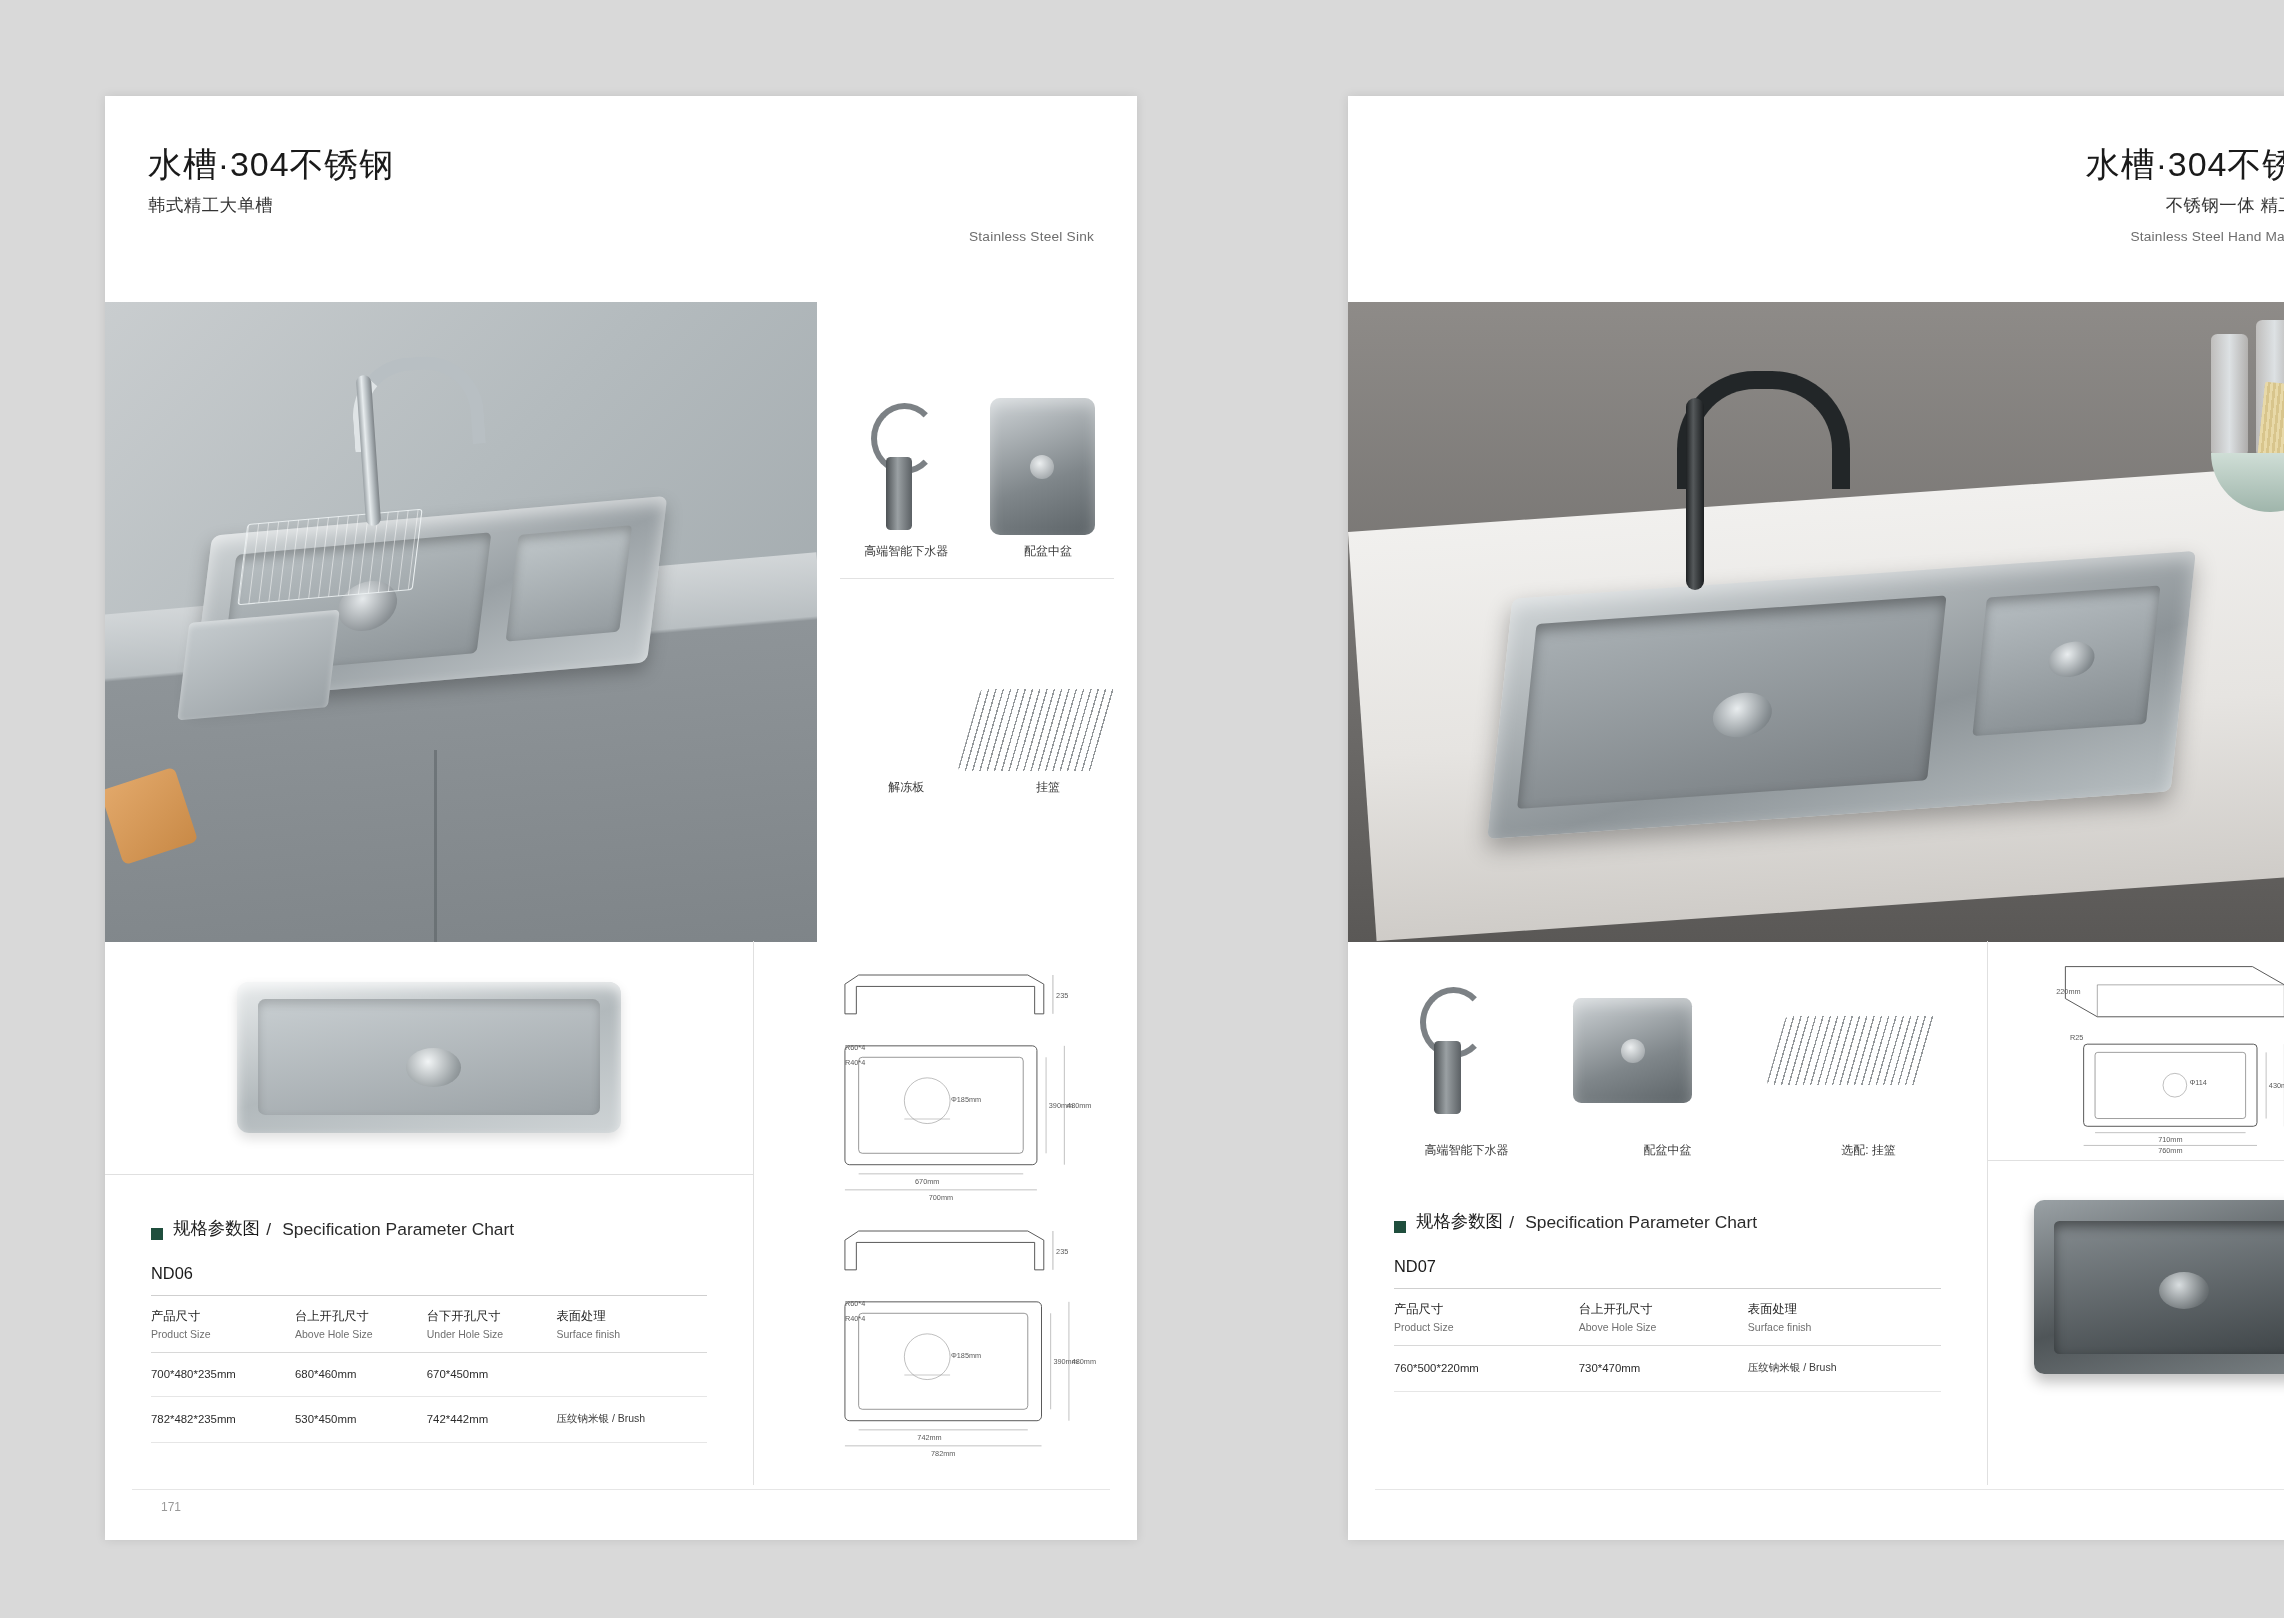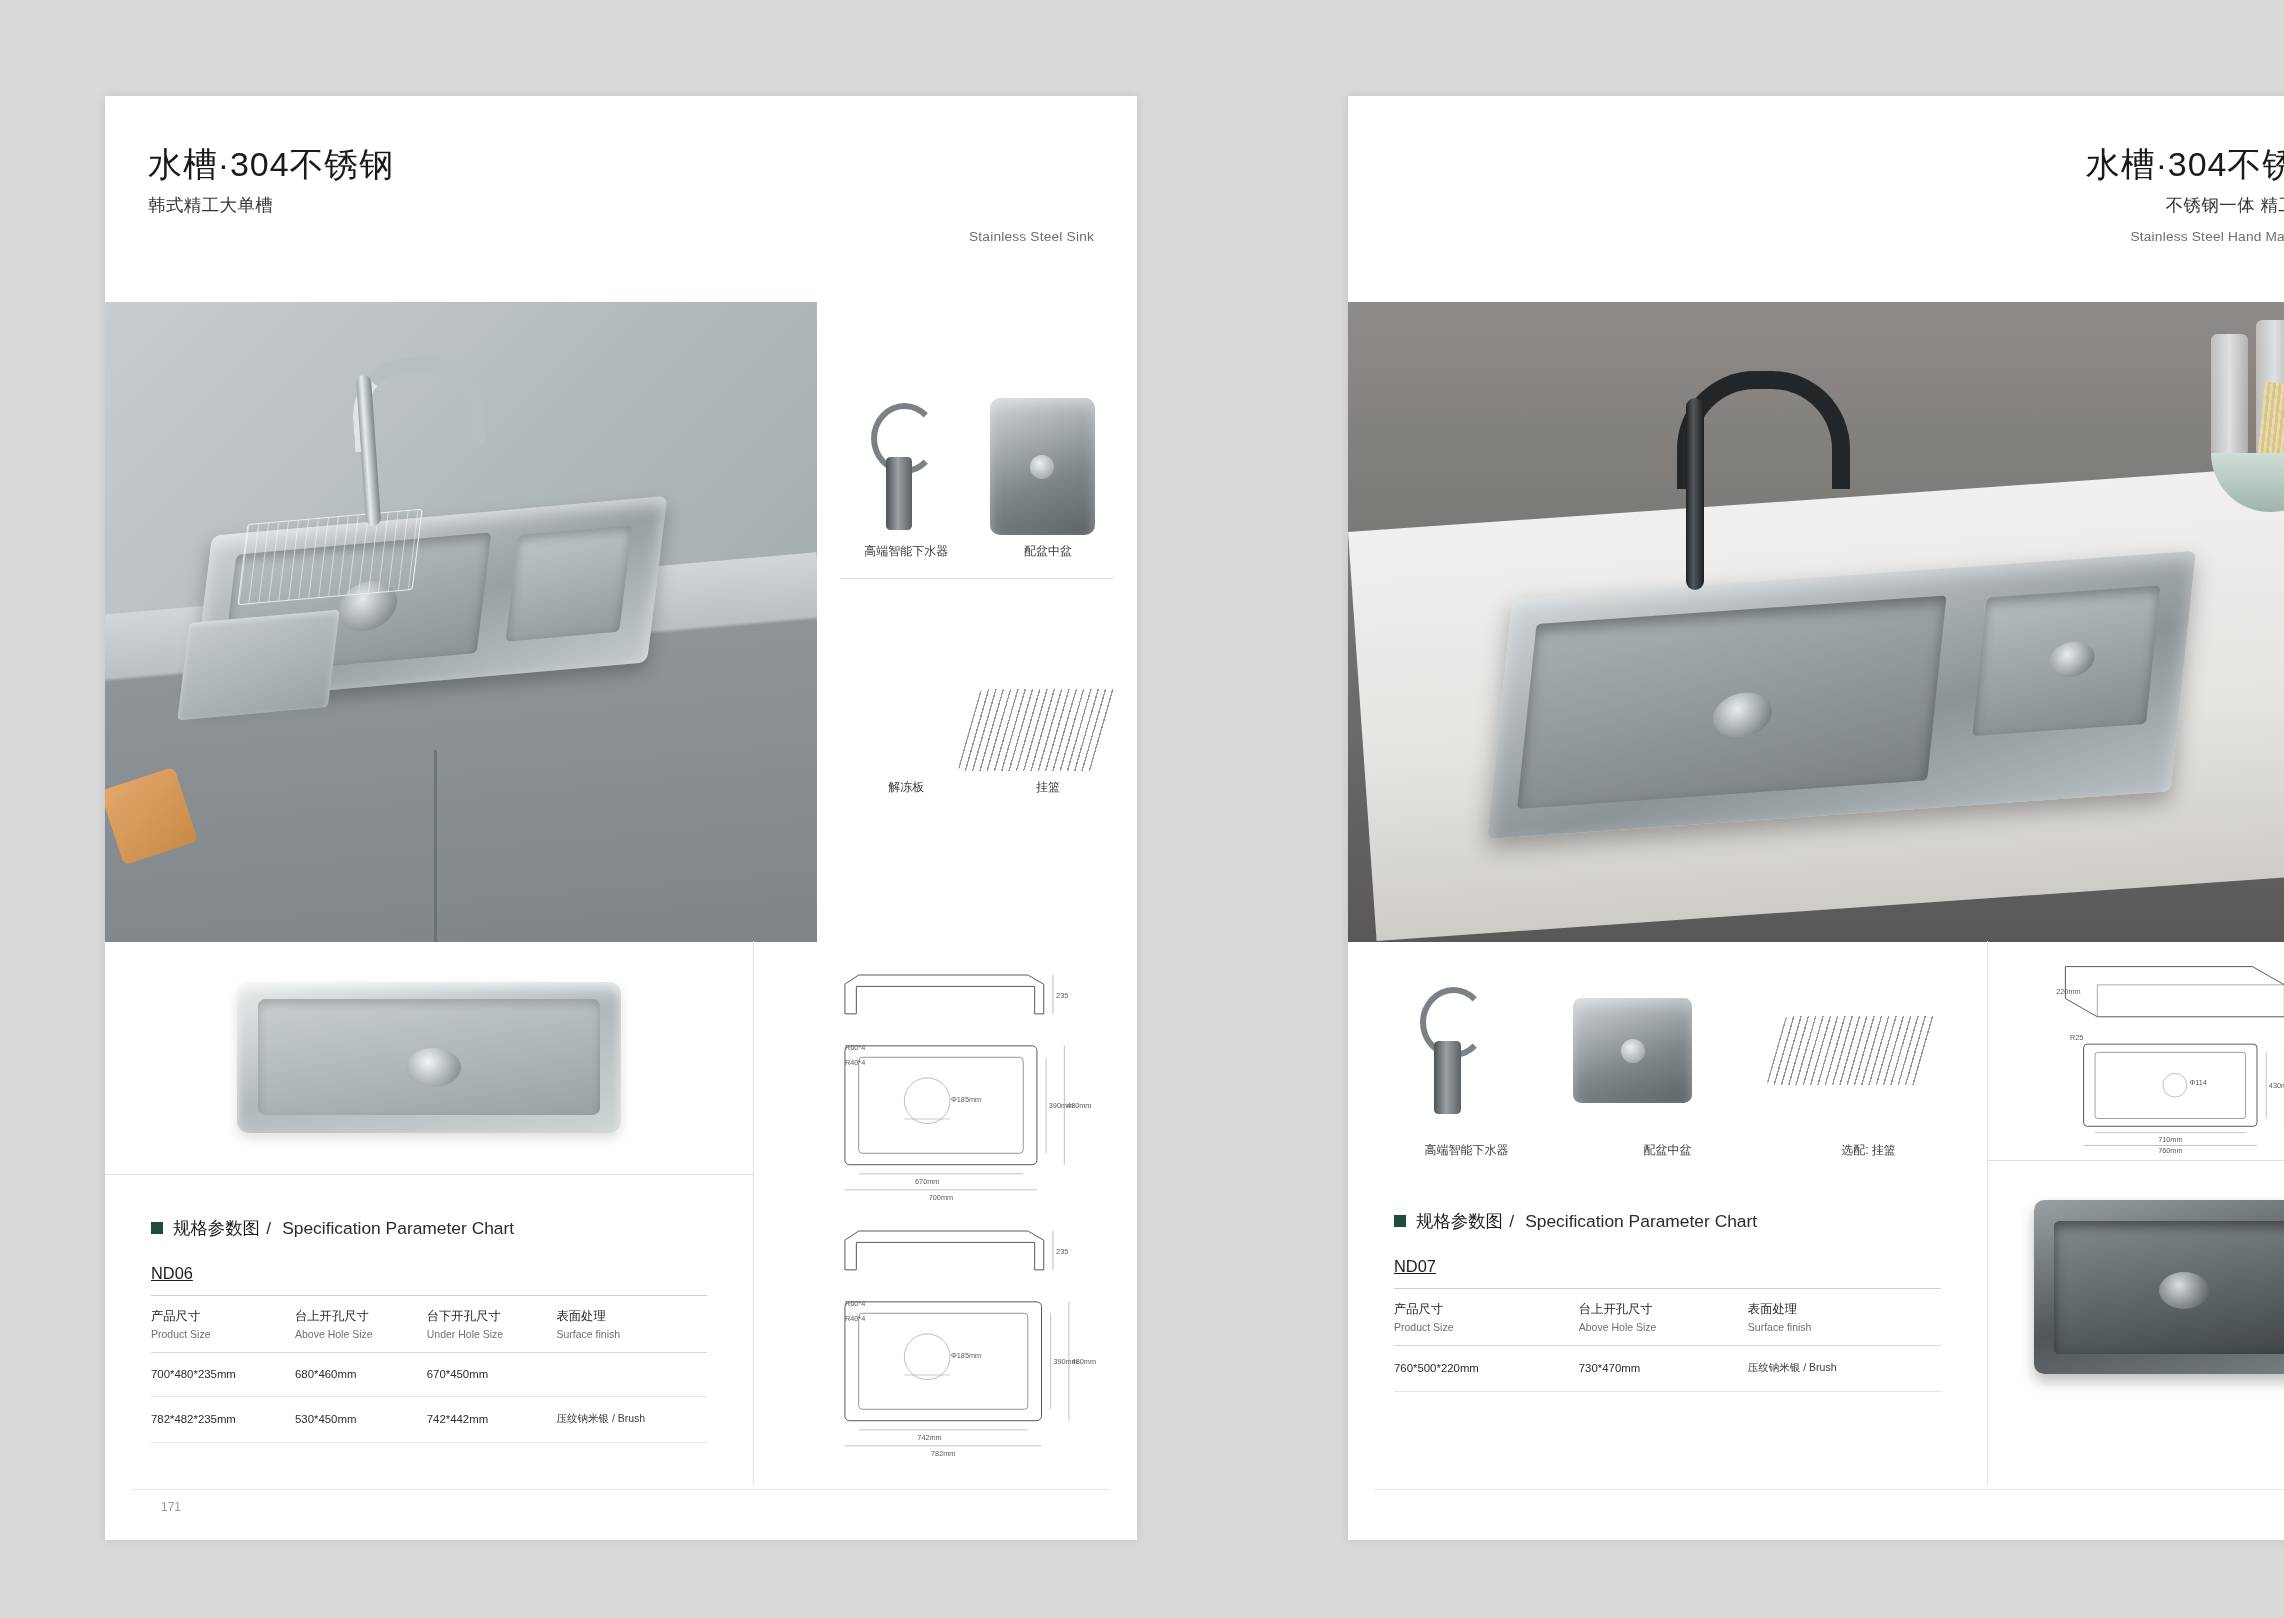--- a/index.html
+++ b/index.html
@@ -293,38 +293,37 @@
     box-shadow: inset 0 4.6px 10px rgba(0,0,0,0.18);
   }
 
   
   .spec {
     box-sizing: border-box;
     padding: 41px 46px 0 46px;
   }
   .spec-title {
     display: flex;
-    align-items: center;
+    align-items: flex-end;
     font-size: 17.4px;
     color: #1c1c1c;
   }
   .spec-square {
     width: 12px; height: 12px;
     background: #1f4e3d;
     margin-right: 10px;
     flex: none;
   }
   .spec-title .en { color: #2b2b2b; margin-left: 4.6px; }
   .spec-model {
     margin-top: 24px;
     font-size: 16.4px;
     color: #1a1a1a;
     border-bottom: 1.4px solid #cfcfcf;
     padding-bottom: 12px;
-    text-decoration: underline;
   }
   table.spec-tbl {
     width: 100%;
     border-collapse: collapse;
     margin-top: 0;
   }
   table.spec-tbl th {
     text-align: left;
     font-weight: 400;
     padding: 12px 0 12px 0;

